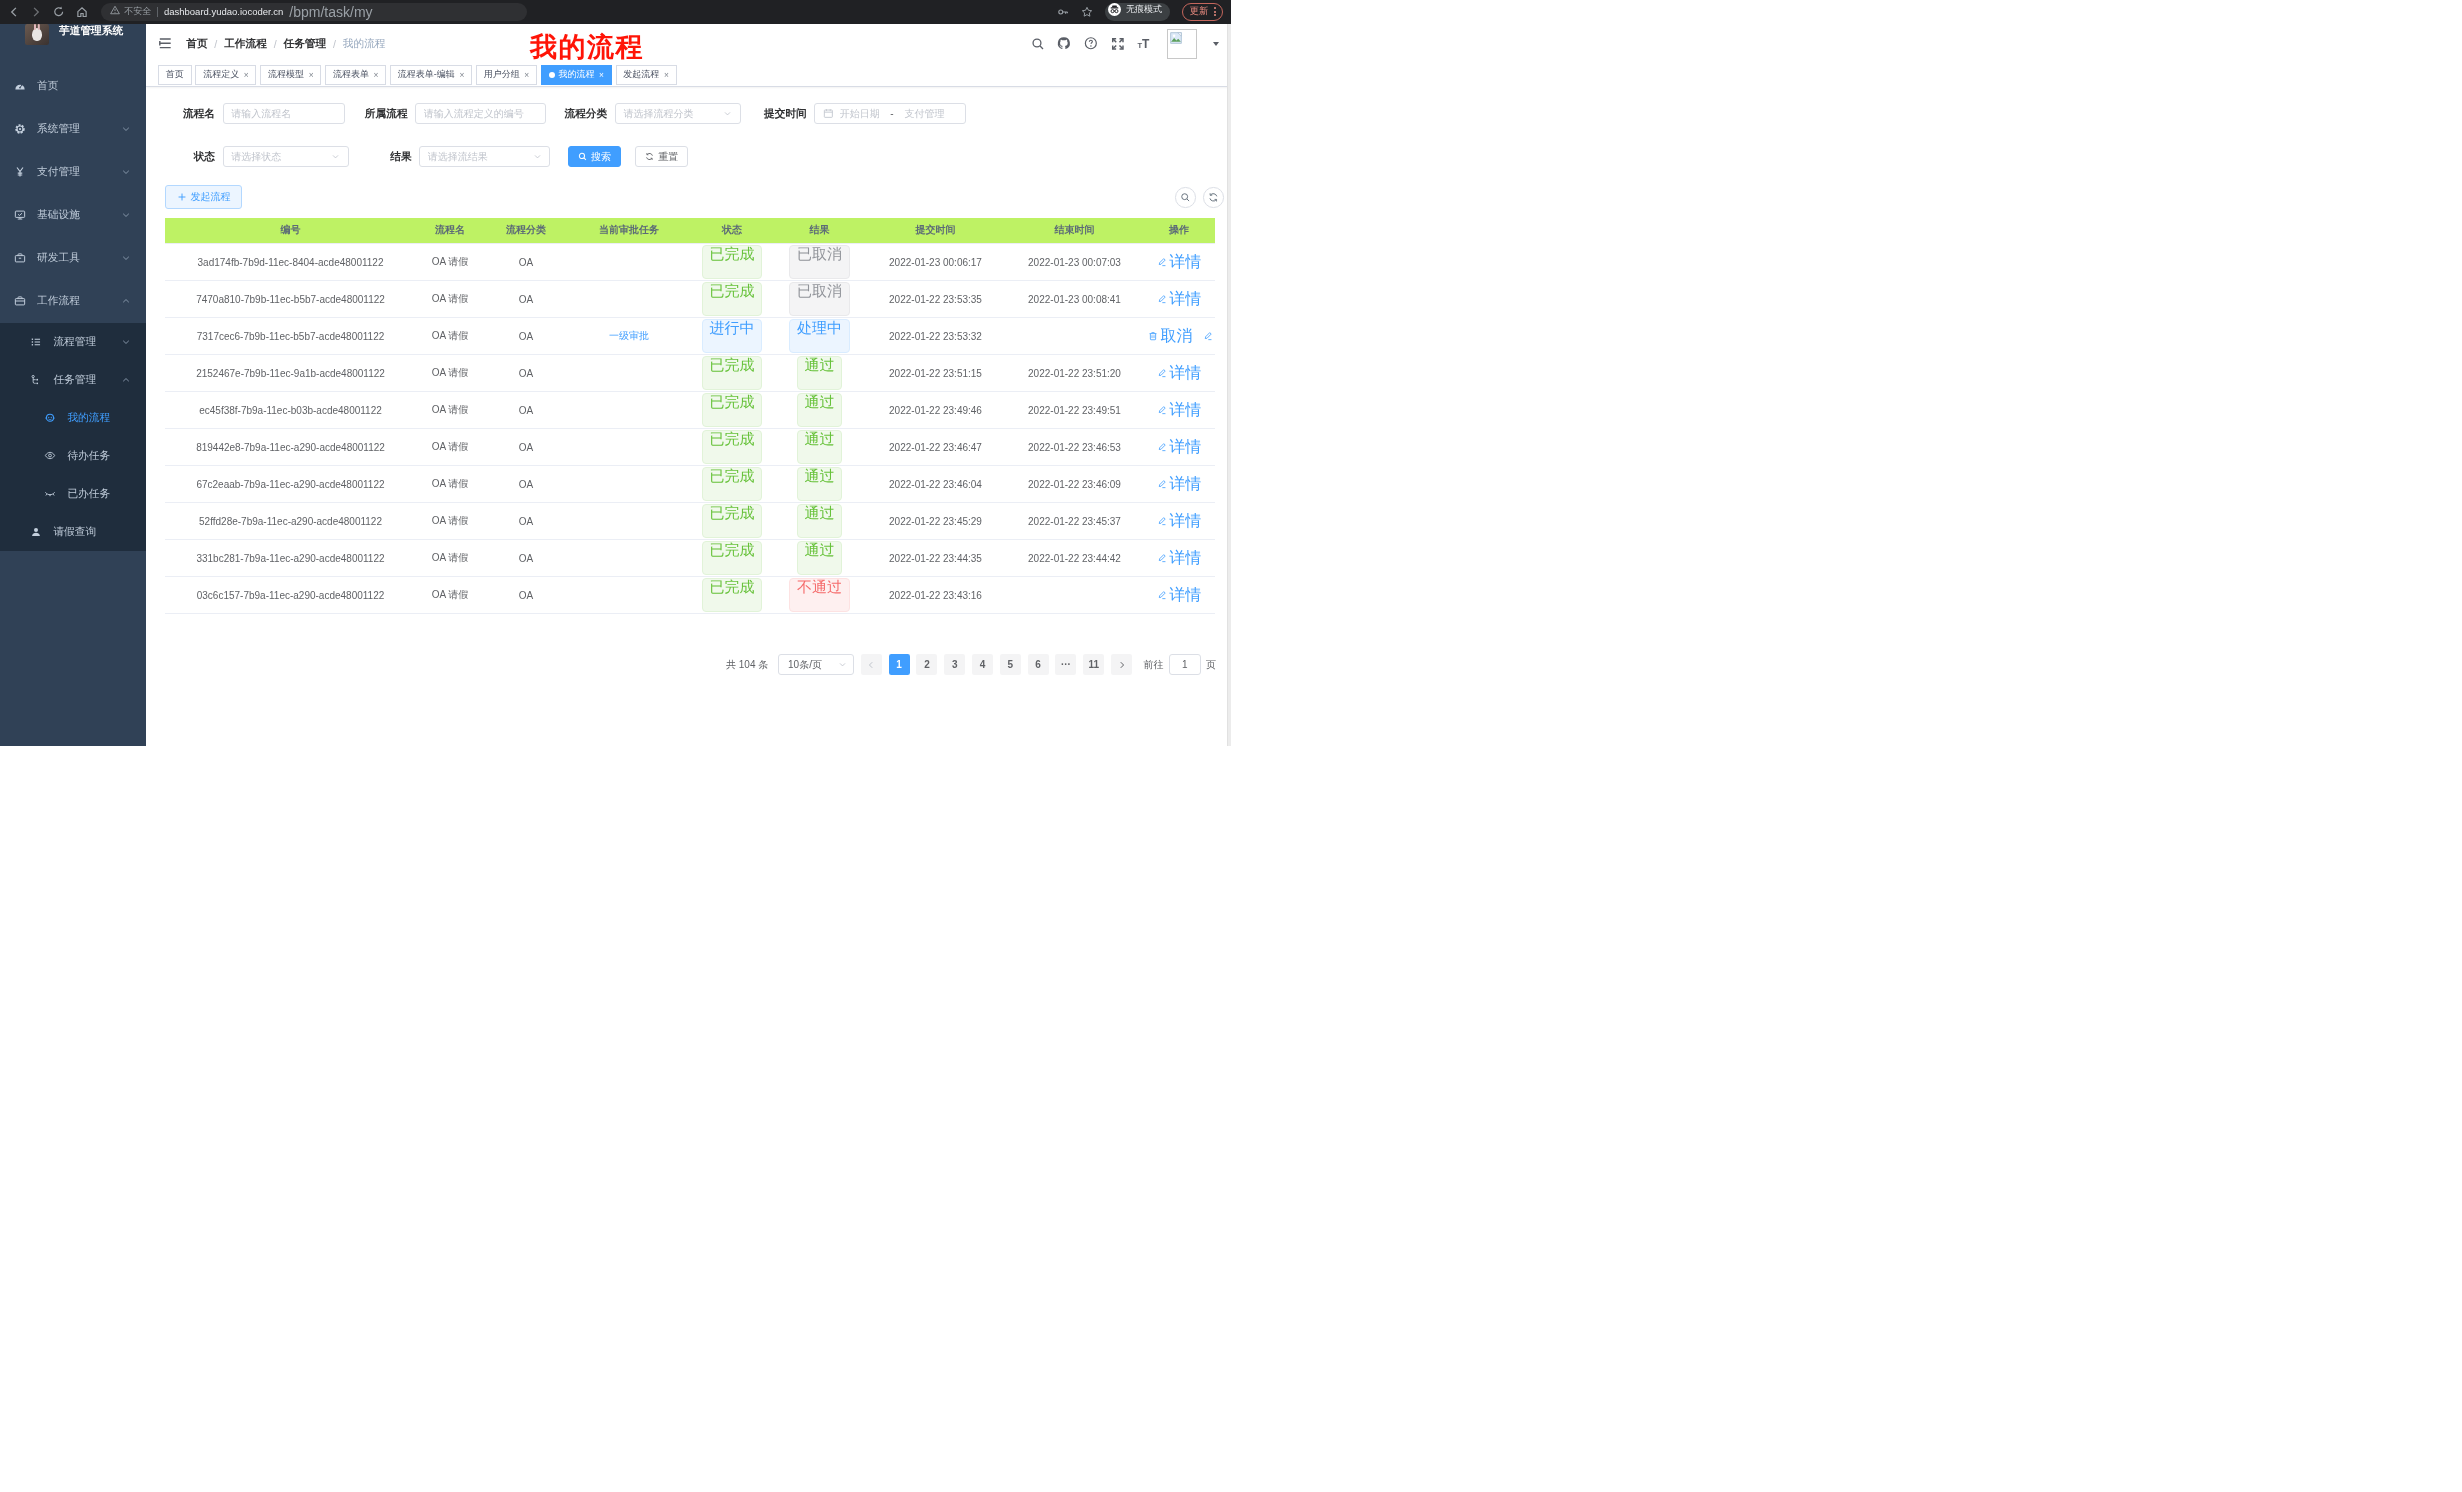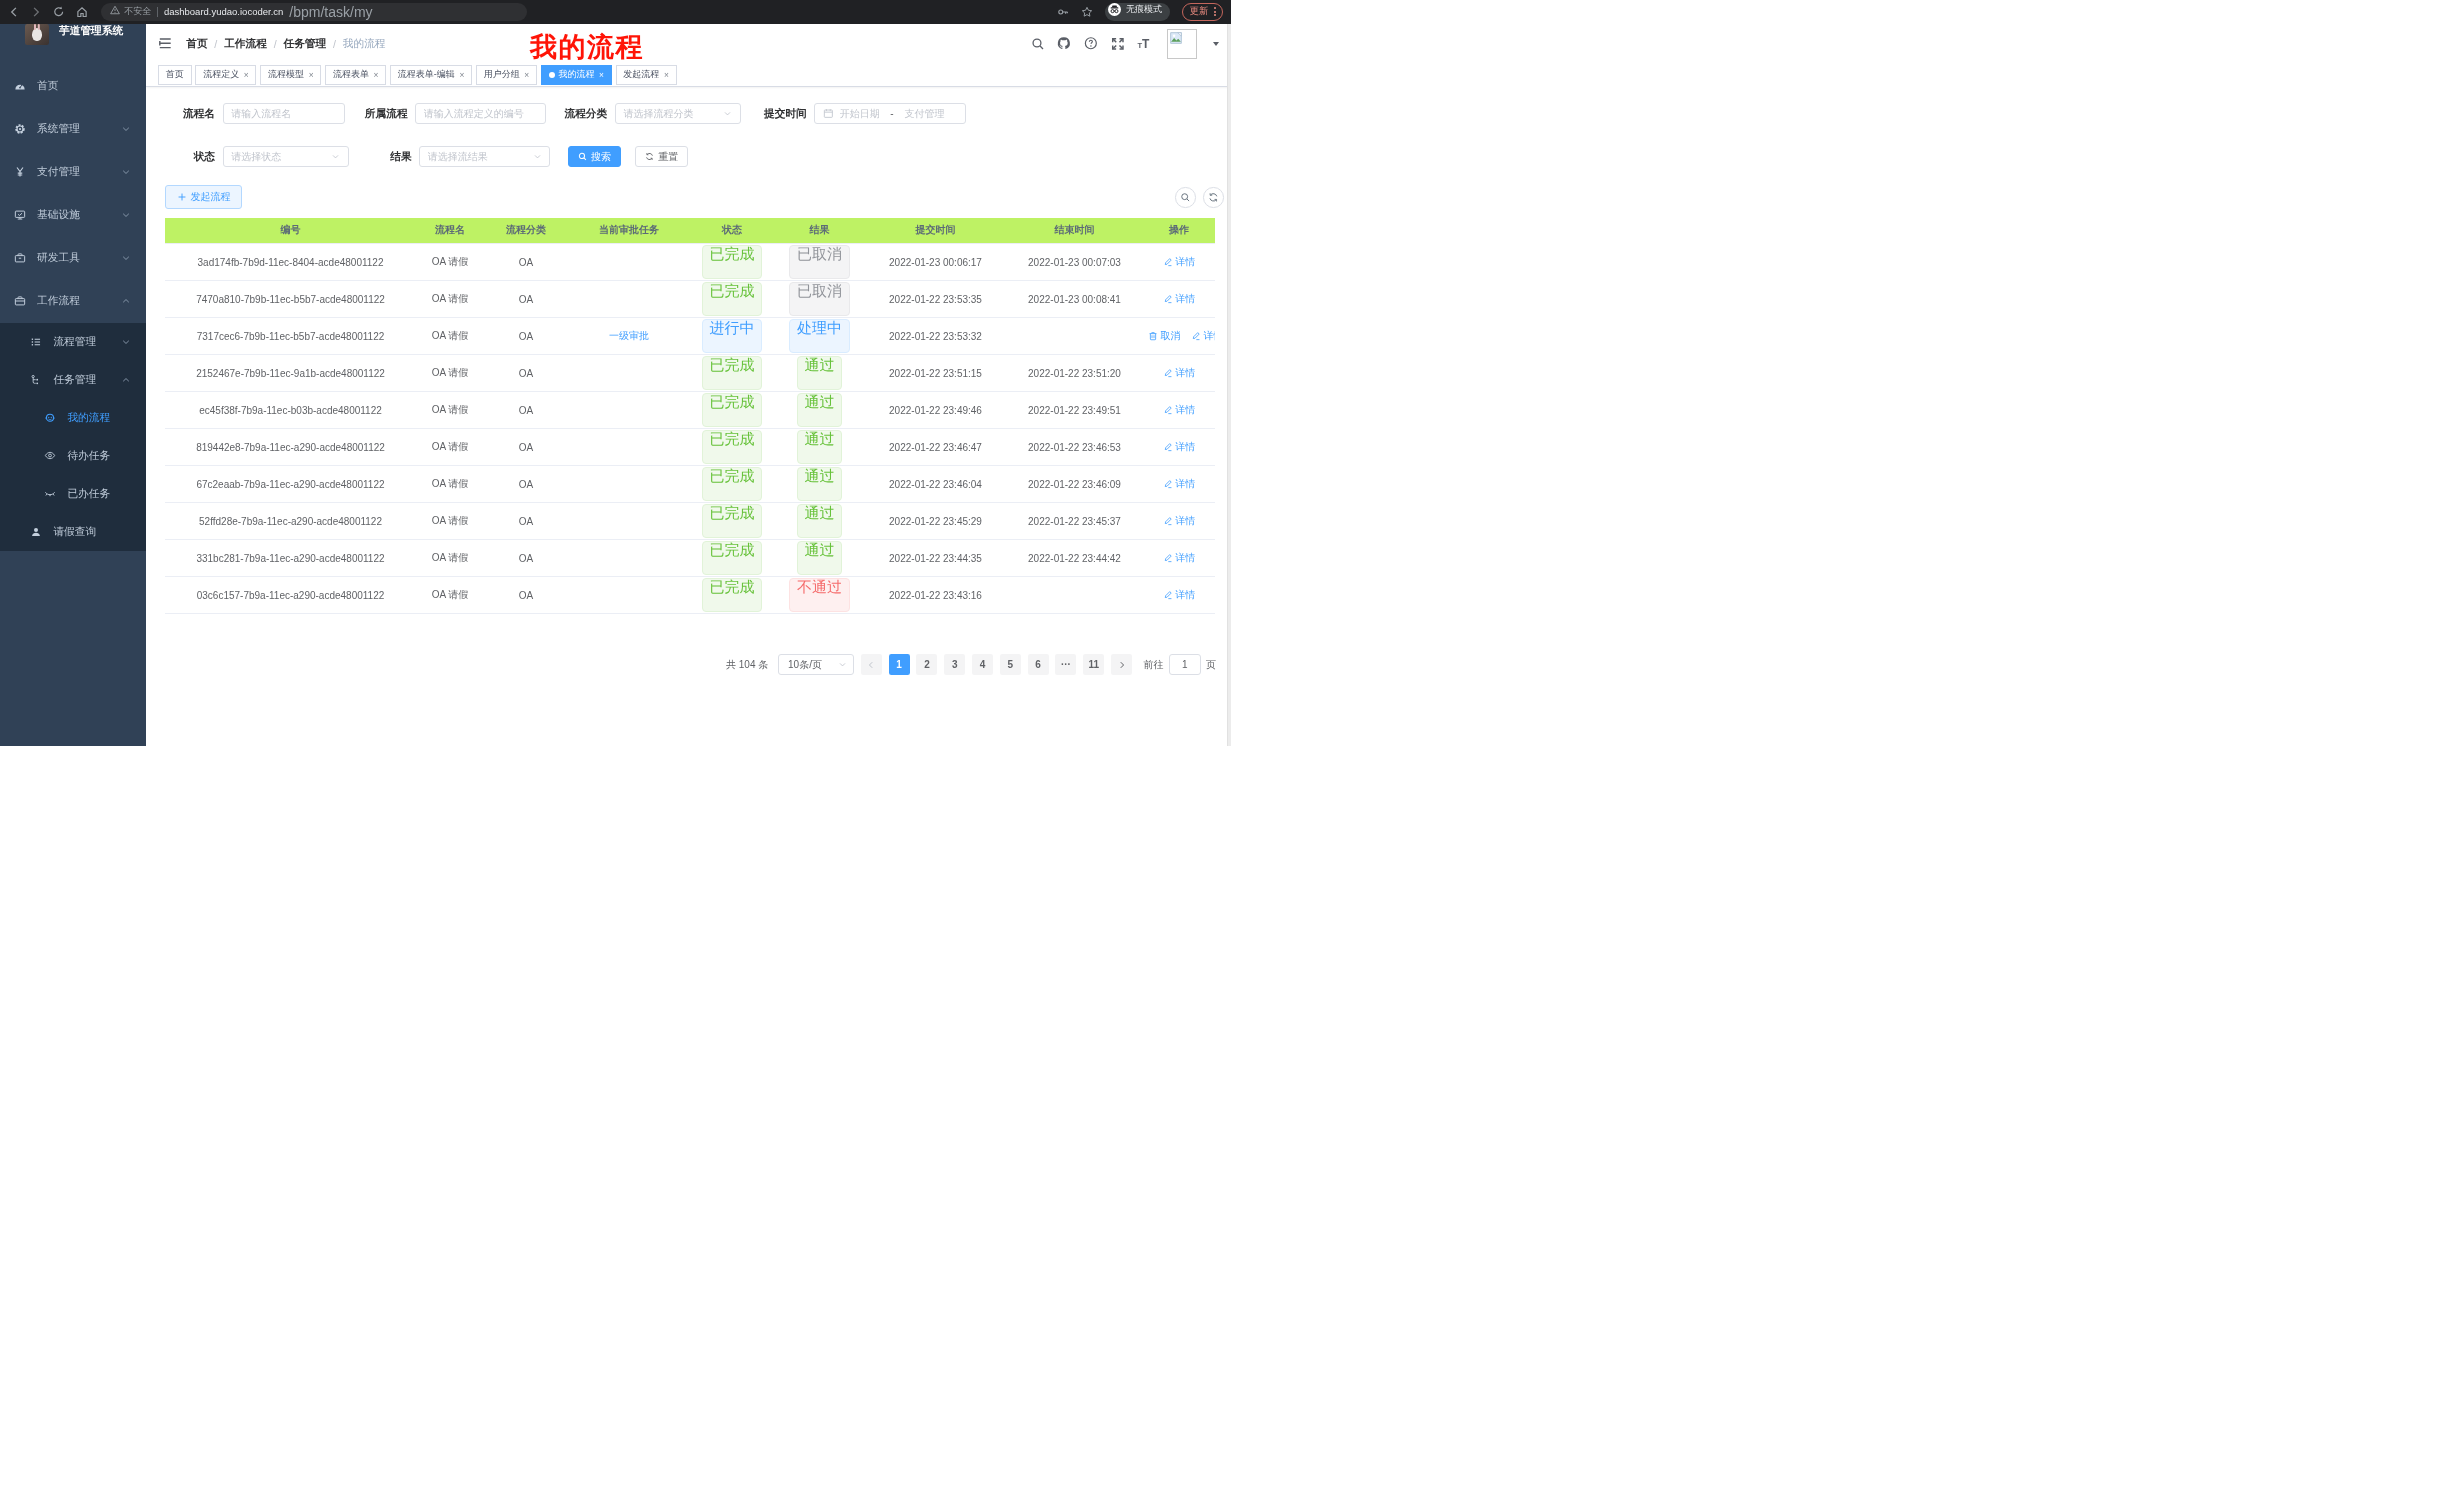--- a/index.html
+++ b/index.html
@@ -94,21 +94,21 @@
   table{border-collapse:collapse;table-layout:fixed;width:1050px;margin-top:8.4px}
   thead th{height:26px;background:#bef264;color:#5c6b77;font-size:10px;font-weight:bold;text-align:center}
   tbody td{height:37px;border-bottom:0.8px solid #ebeef5;font-size:10px;color:#606266;text-align:center;vertical-align:middle;overflow:hidden;white-space:nowrap}
   tbody tr:first-child td{border-top:0.8px solid #ebeef5}
   .badge{display:inline-block;padding:0 6.8px;height:34px;line-height:16.7px;border-radius:4px;font-size:15px;border:0.8px solid}
   .badge.success{color:#67c23a;background:#f0f9eb;border-color:#e1f3d8}
   .badge.info{color:#909399;background:#f4f4f5;border-color:#e9e9eb}
   .badge.primary{color:#409eff;background:#ecf5ff;border-color:#d9ecff}
   .badge.danger{color:#f56c6c;background:#fef0f0;border-color:#fde2e2}
   .task-link{color:#409eff;cursor:pointer}
-  .op-link{color:#409eff;font-size:10px;display:inline-flex;align-items:center;gap:2.3px;margin:0 5.3px;cursor:pointer;white-space:nowrap}
+  .op-link{color:#409eff;font-size:16px;display:inline-flex;align-items:center;gap:2.3px;margin:0 5.3px;cursor:pointer;white-space:nowrap}
 
   
   .pagination{margin-top:40px;display:flex;align-items:center;justify-content:flex-end;gap:6.8px;font-size:10px;color:#606266;padding-right:3px}
   .pg-total{margin-right:3px}
   .pg-size{width:76px;height:21px;border:0.8px solid #dcdfe6;border-radius:3px;display:flex;align-items:center;padding:0 6px 0 9px;color:#606266;cursor:pointer}
   .pg-size .ph{flex:1}.pg-size .sc{color:#c0c4cc}
   .pg-btn{min-width:21px;height:21px;padding:0 3px;border-radius:2.3px;background:#f4f4f5;color:#606266;font-weight:bold;display:inline-flex;align-items:center;justify-content:center;cursor:pointer}
   .pg-btn.active{background:#409eff;color:#fff}
   .pg-btn.disabled{color:#c0c4cc;cursor:default}
   .pg-goto{display:flex;align-items:center;gap:5.3px;margin-left:4.6px}

